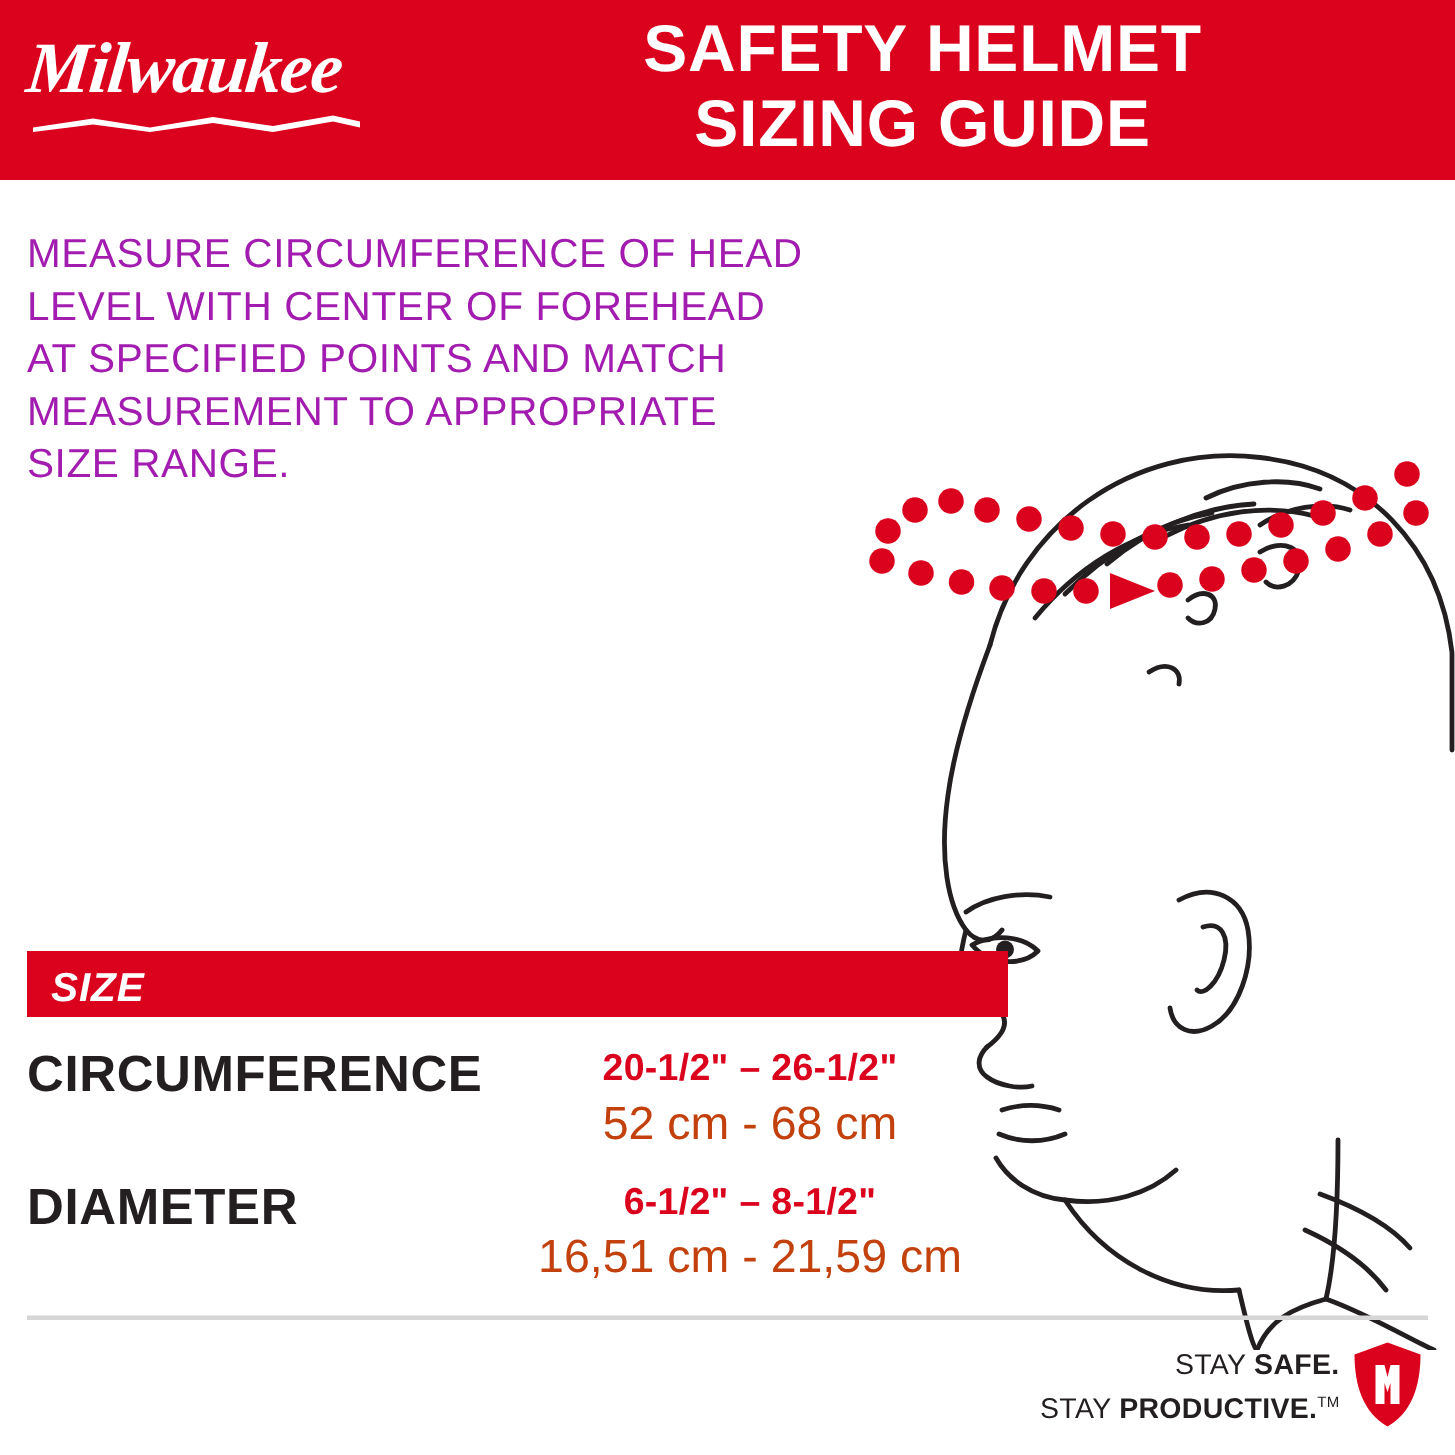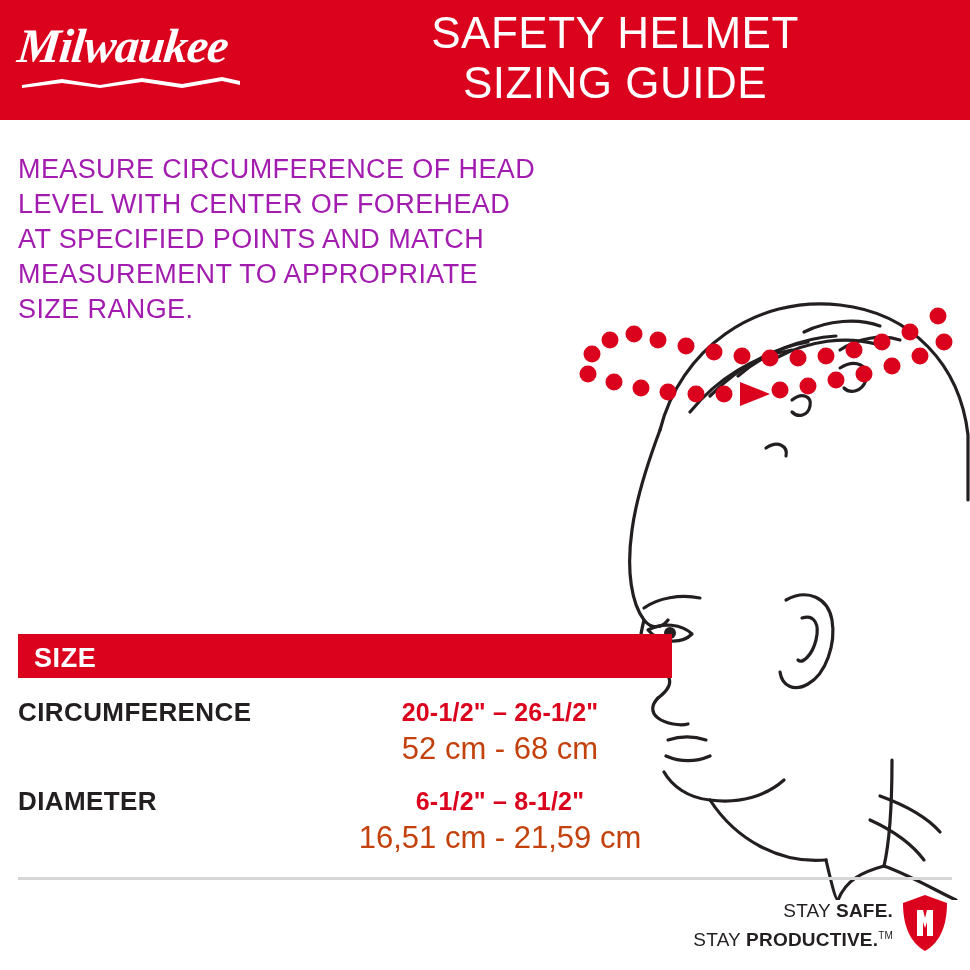--- a/index.html
+++ b/index.html
@@ -61,21 +61,21 @@
     height: 12px;
   }
   .header-title {
     position: absolute;
     left: 270px;
     top: 8px;
     width: 690px;
     text-align: center;
     color: #ffffff;
     font-family: "Liberation Sans", sans-serif;
-    font-weight: normal;
+    font-weight: bold;
     font-size: 44px;
     line-height: 50px;
     letter-spacing: 0.5px;
   }
   .header-title .l2 {
     display: block;
   }
 
   
   .intro {
@@ -102,33 +102,34 @@
   }
 
   
   .size-bar {
     position: absolute;
     left: 18px;
     top: 634px;
     width: 654px;
     height: 44px;
     background: #db021d;
+    font-style: italic;
   }
   .size-bar-label {
     position: absolute;
     left: 16px;
     top: 9px;
     color: #ffffff;
     font-size: 27px;
     font-weight: bold;
     letter-spacing: 0.6px;
   }
   .row-label {
     position: absolute;
-    font-size: 26px;
+    font-size: 34px;
     font-weight: bold;
     color: #231f20;
     letter-spacing: 0.4px;
   }
   .row-label.circ { left: 18px; top: 697px; }
   .row-label.diam { left: 18px; top: 786px; }
 
   .val-primary {
     position: absolute;
     width: 420px;

